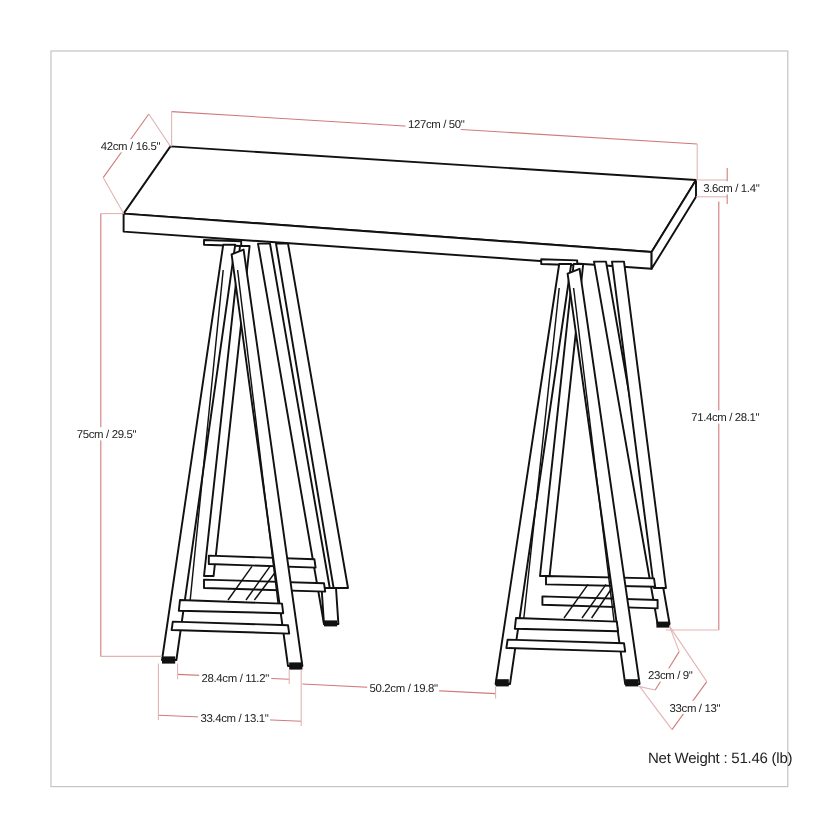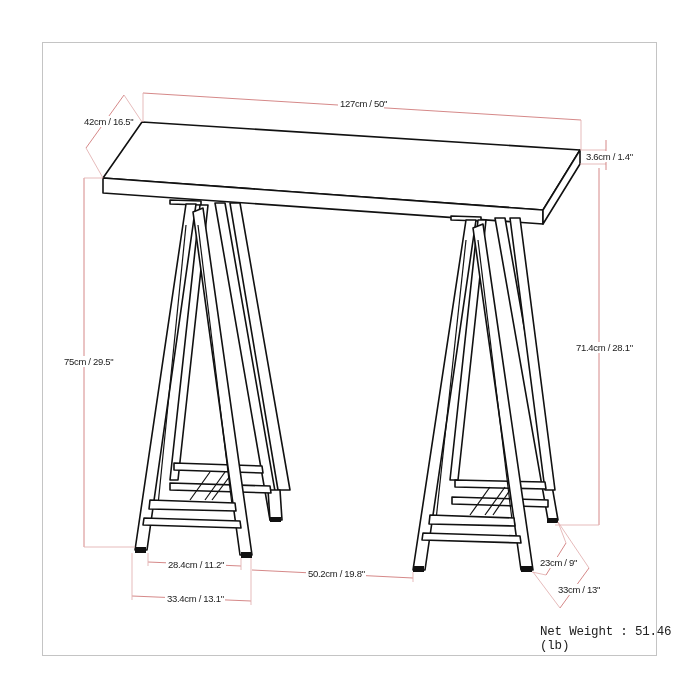--- a/index.html
+++ b/index.html
@@ -5,21 +5,21 @@
   html, body { margin: 0; padding: 0; background: #ffffff; }
   body { width: 700px; height: 700px; position: relative; overflow: hidden; font-family: "Liberation Sans", sans-serif; }
   #frame { position: absolute; left: 42px; top: 42px; width: 615px; height: 614px; border: 1px solid #c4c4c4; box-sizing: border-box; }
   svg { position: absolute; left: 0; top: 0; }
   .dim { stroke: #d07a7a; stroke-width: 0.9; fill: none; }
   .ext { stroke: #e3b3b3; stroke-width: 0.9; fill: none; }
   .edge { stroke: #111; stroke-width: 1.6; fill: #fff; stroke-linejoin: round; }
   .thin { stroke: #111; stroke-width: 1.2; fill: none; }
   .lbl { font-family: "Liberation Sans", sans-serif; font-size: 9.5px; fill: #222; letter-spacing: -0.3px; }
   .lblbg { fill: #fff; }
-  #weight { position: absolute; left: 540px; top: 625px; font-size: 12.5px; color: #222; letter-spacing: -0.2px; font-family: Liberation Mono, monospace; }
+  #weight { position: absolute; left: 540px; top: 625px; font-size: 12.5px; color: #222; letter-spacing: -0.2px; font-family: Liberation Sans, sans-serif; }
 </style>
 </head>
 <body>
 
 <div id="frame"></div>
 
 <svg width="700" height="700" viewBox="0 0 700 700">
 
   <g>
 

